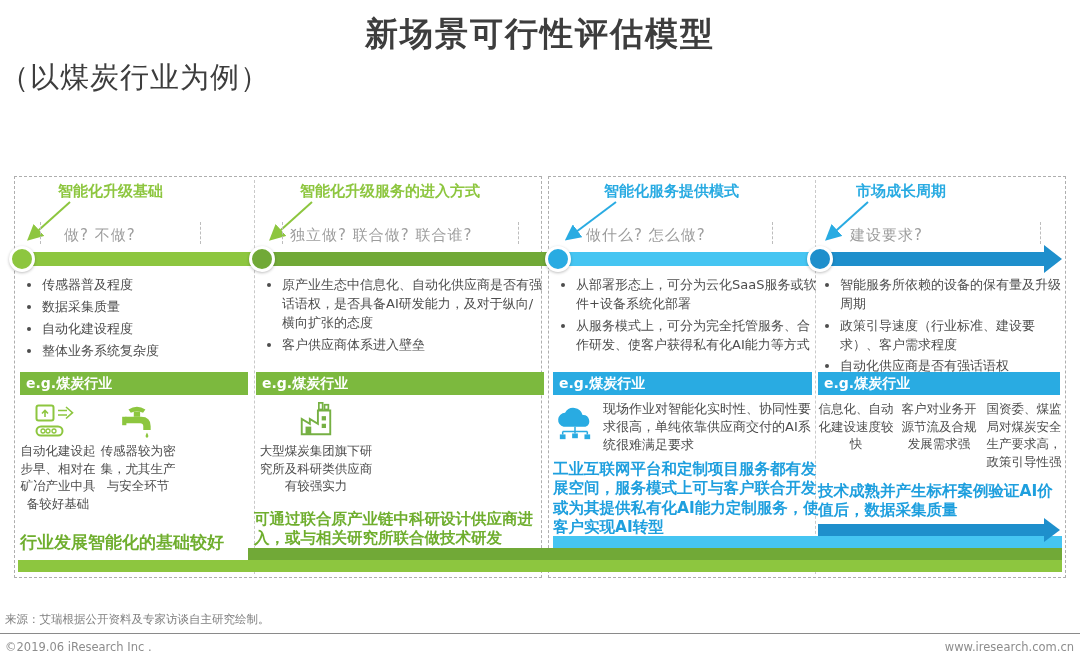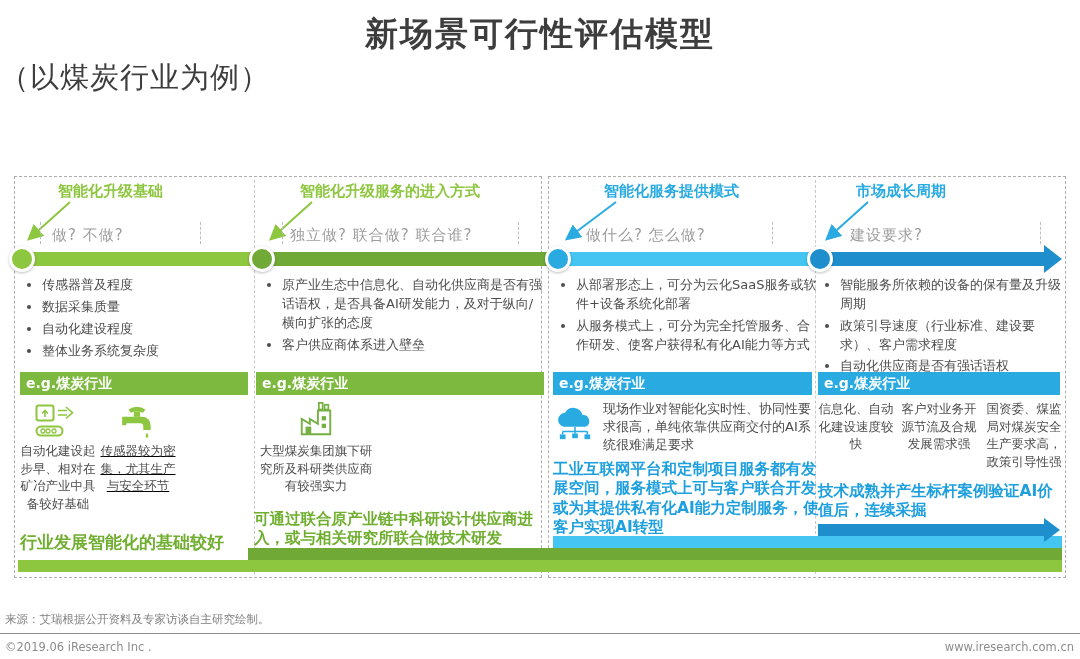--- a/index.html
+++ b/index.html
@@ -101,21 +101,21 @@
       <line x1="298" y1="26" x2="258" y2="62" stroke="#8DC63F" stroke-width="2" marker-end="url(#ag)"></line>
       <line x1="602" y1="26" x2="554" y2="62" stroke="#29ABE2" stroke-width="2" marker-end="url(#ab)"></line>
       <line x1="854" y1="26" x2="814" y2="62" stroke="#29ABE2" stroke-width="2" marker-end="url(#ab)"></line>
     </svg>
 
     <div class="col-label green" style="left:44px;">智能化升级基础</div>
     <div class="col-label green" style="left:286px;">智能化升级服务的进入方式</div>
     <div class="col-label blue" style="left:590px;">智能化服务提供模式</div>
     <div class="col-label blue" style="left:842px;">市场成长周期</div>
 
-    <div class="question" style="left:38px;">做? 不做?</div>
+    <div class="question" style="left:50px;">做? 不做?</div>
     <div class="question" style="left:276px;">独立做? 联合做? 联合谁?</div>
     <div class="question" style="left:572px;">做什么? 怎么做?</div>
     <div class="question" style="left:836px;">建设要求?</div>
     <div class="qtick" style="left:26px;"></div>
     <div class="qtick" style="left:186px;"></div>
     <div class="qtick" style="left:268px;"></div>
     <div class="qtick" style="left:504px;"></div>
     <div class="qtick" style="left:758px;"></div>
     <div class="qtick" style="left:1026px;"></div>
 
@@ -170,21 +170,21 @@
             <path d="M10 13 V7 M7 9.5 L10 6.5 L13 9.5" fill="none" stroke="#8DC63F" stroke-width="1.6"></path>
             <path d="M23 6.5 h9 M23 11 h9 M31 3 l6.5 5.7 L31 14.5" fill="none" stroke="#8DC63F" stroke-width="1.6"></path>
             <rect x="1.5" y="22.5" width="26" height="9" rx="4.5" fill="none" stroke="#8DC63F" stroke-width="2"></rect>
             <circle cx="8" cy="27" r="2" fill="none" stroke="#8DC63F" stroke-width="1.3"></circle>
             <circle cx="13" cy="27" r="2" fill="none" stroke="#8DC63F" stroke-width="1.3"></circle>
             <circle cx="19" cy="27" r="2" fill="none" stroke="#8DC63F" stroke-width="1.3"></circle>
           </svg>
         </span>
         <div class="eg-text">自动化建设起步早、相对在矿冶产业中具备较好基础</div>
       </div>
-      <div class="eg-item" style="width:76px;text-decoration:underline;">
+      <div class="eg-item" style="width:76px;">
         <span class="icon">
           <svg width="38" height="34" viewBox="0 0 36 32">
             <path d="M9 5 q8 -5 16 0 l-2.2 3.2 q-5.8 -3 -11.6 0 z" fill="#8DC63F"></path>
             <rect x="14" y="7" width="6" height="5" fill="#8DC63F"></rect>
             <rect x="3" y="12" width="4" height="8" fill="#8DC63F"></rect>
             <path d="M6 12 h15 q9 0 9 9 v3.5 h-7 v-3.5 q0 -2.8 -3 -2.8 H6 z" fill="#8DC63F"></path>
             <path d="M26.5 27 q2.6 4.8 0 4.8 q-2.6 0 0 -4.8 z" fill="#8DC63F"></path>
           </svg>
         </span>
         <div class="eg-text">传感器较为密集，尤其生产与安全环节</div>
@@ -230,21 +230,21 @@
         <div class="eg-text">客户对业务开源节流及合规发展需求强</div>
       </div>
       <div class="eg-item" style="width:80px;">
         <div class="eg-text">国资委、煤监局对煤炭安全生产要求高，政策引导性强</div>
       </div>
     </div>
 
     <div class="conclusion green" style="left:6px; width:234px; top:356px; font-size:17px;">行业发展智能化的基础较好</div>
     <div class="conclusion green" style="left:240px; width:294px; top:334px; font-size:15.5px;">可通过联合原产业链中科研设计供应商进入，或与相关研究所联合做技术研发</div>
     <div class="conclusion blue" style="left:539px; width:270px; top:284px; font-size:15.5px;">工业互联网平台和定制项目服务都有发展空间，服务模式上可与客户联合开发或为其提供私有化AI能力定制服务，使客户实现AI转型</div>
-    <div class="conclusion blue" style="left:804px; width:248px; top:306px; font-size:15.5px;">技术成熟并产生标杆案例验证AI价值后，连续采掘</div>
+    <div class="conclusion blue" style="left:804px; width:248px; top:306px; font-size:15.5px;">技术成熟并产生标杆案例验证AI价值后，数据采集质量</div>
 
     <div class="band" style="left:4px;   width:1044px; top:384px; background:#8DC63F;"></div>
     <div class="band" style="left:234px; width:814px;  top:372px; background:#71A937;"></div>
     <div class="band" style="left:539px; width:509px;  top:360px; background:#45C5F2;"></div>
     <div class="band" style="left:804px; width:226px;  top:348px; background:#1E8FCC;"></div>
     <div class="band-arrow" style="left:1030px; top:342px;"></div>
 
   </div>
 
   <div class="src-note">来源：艾瑞根据公开资料及专家访谈自主研究绘制。</div>

